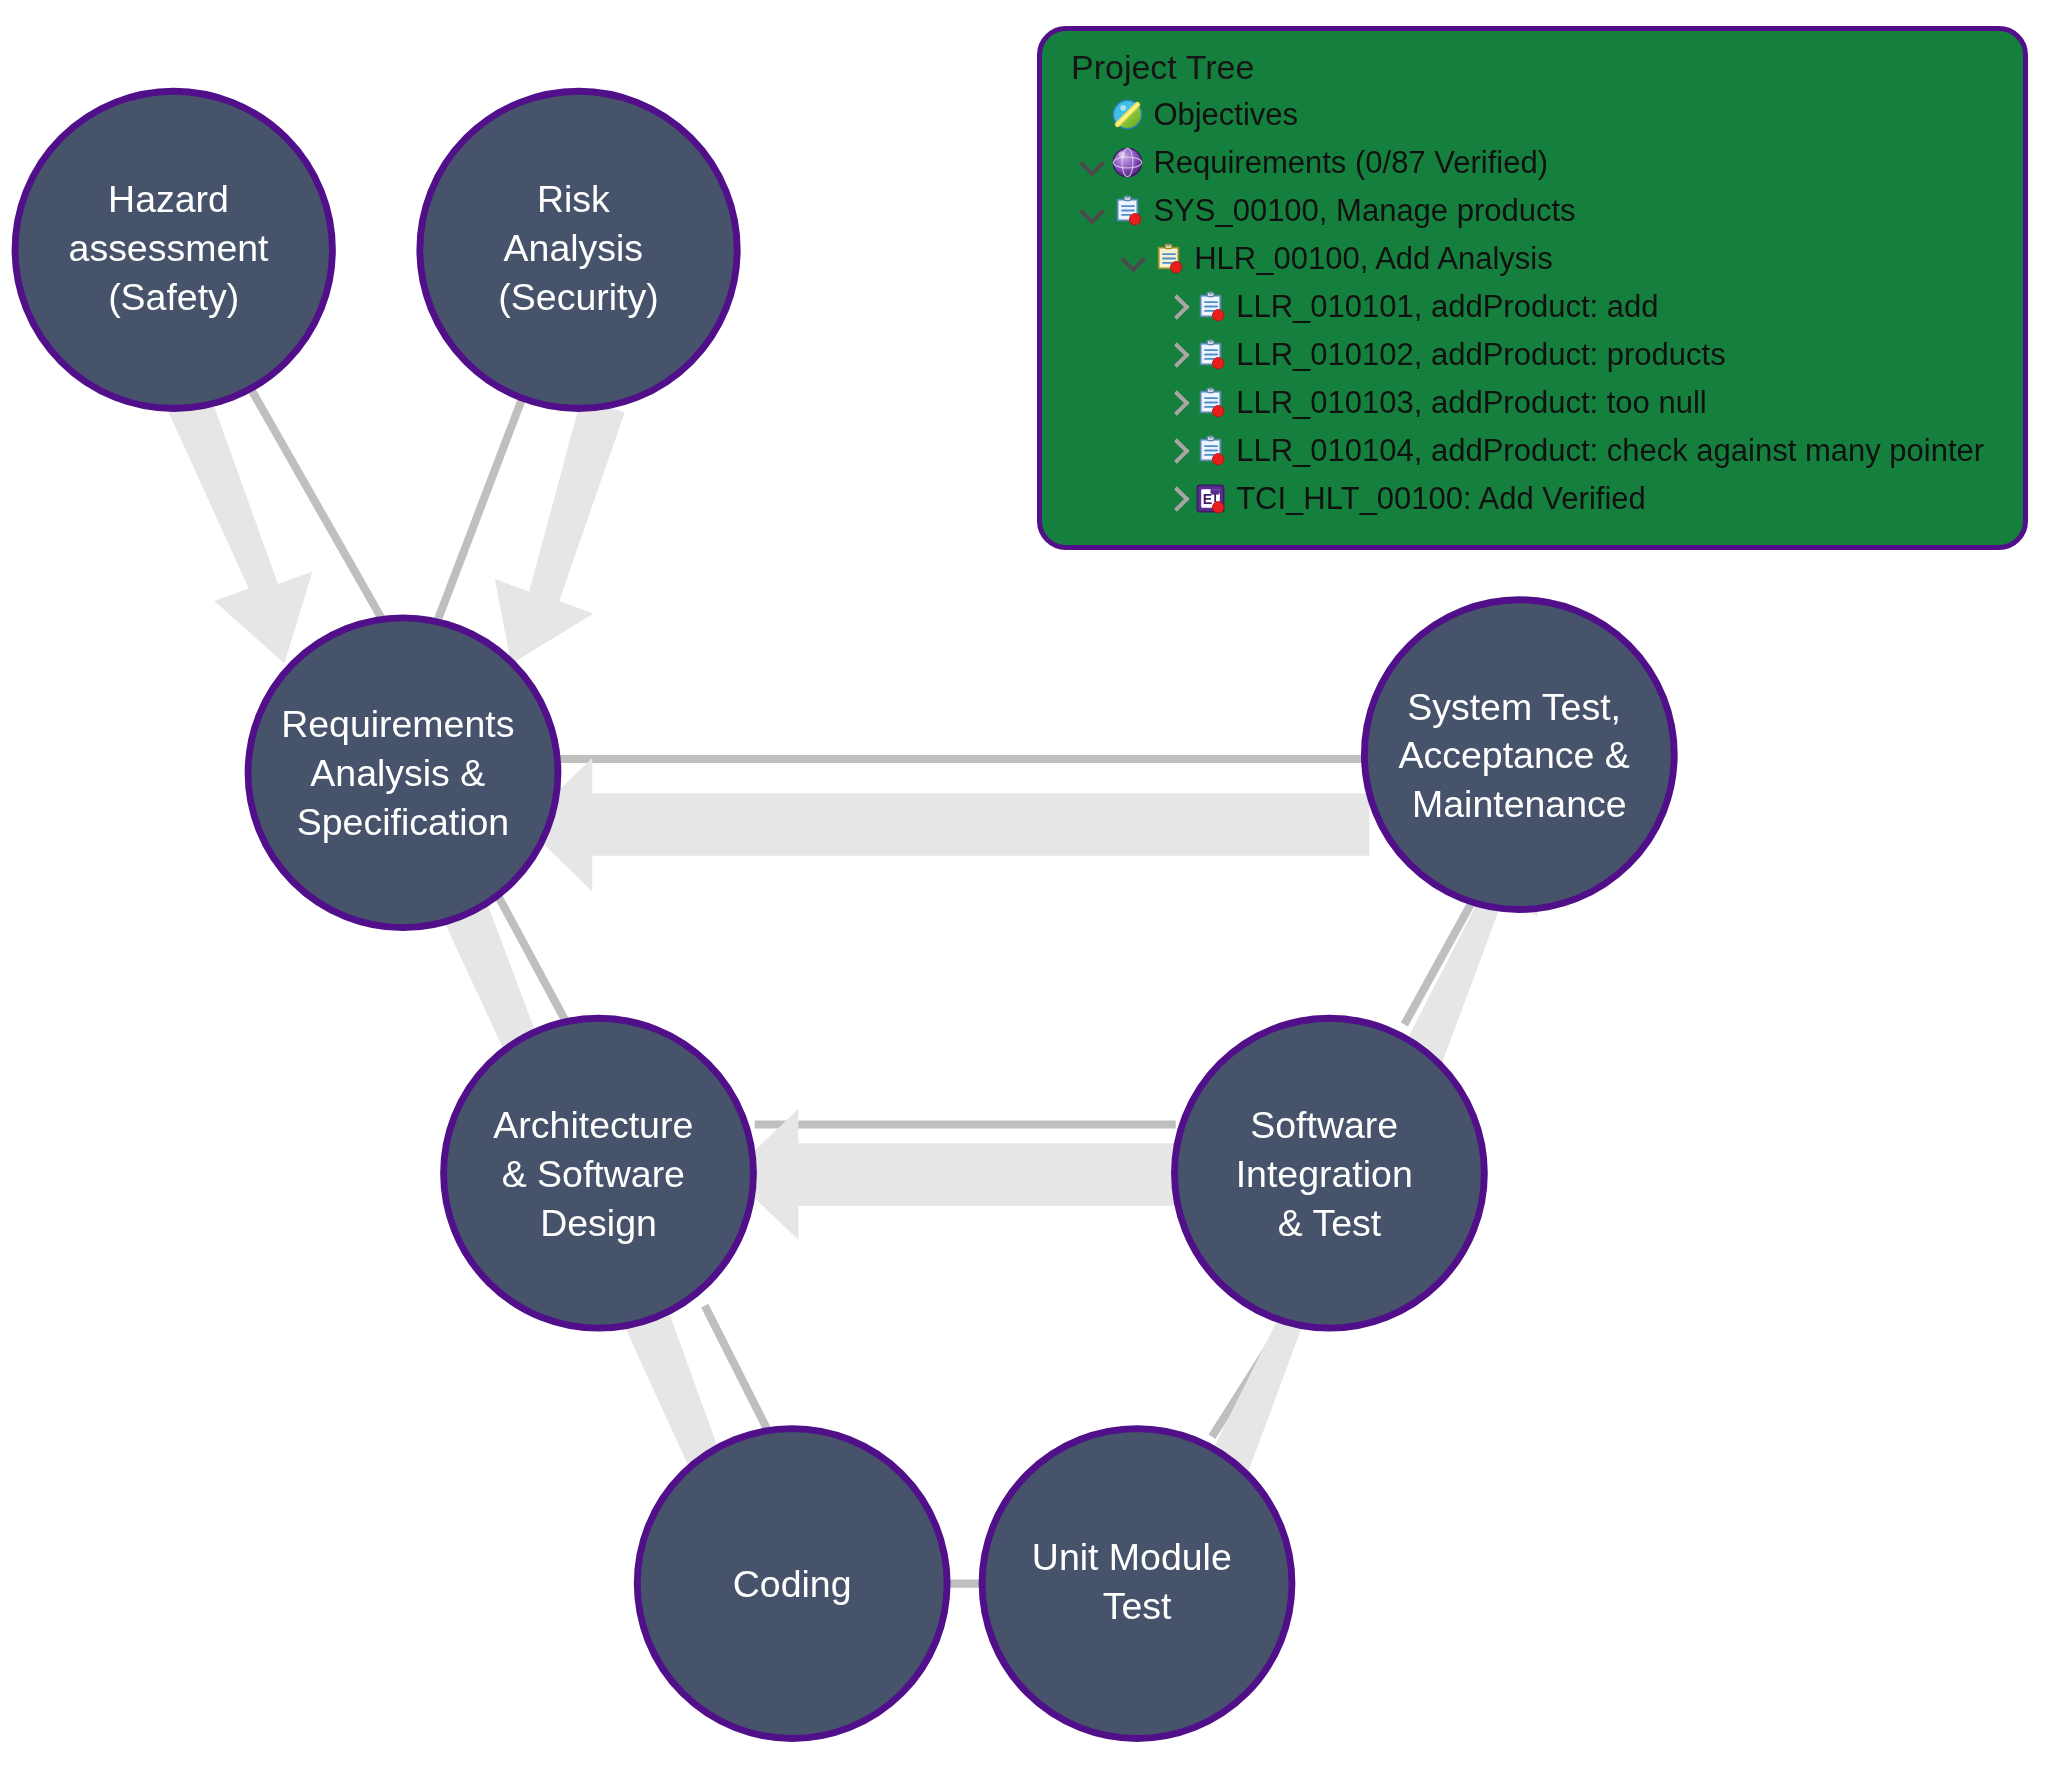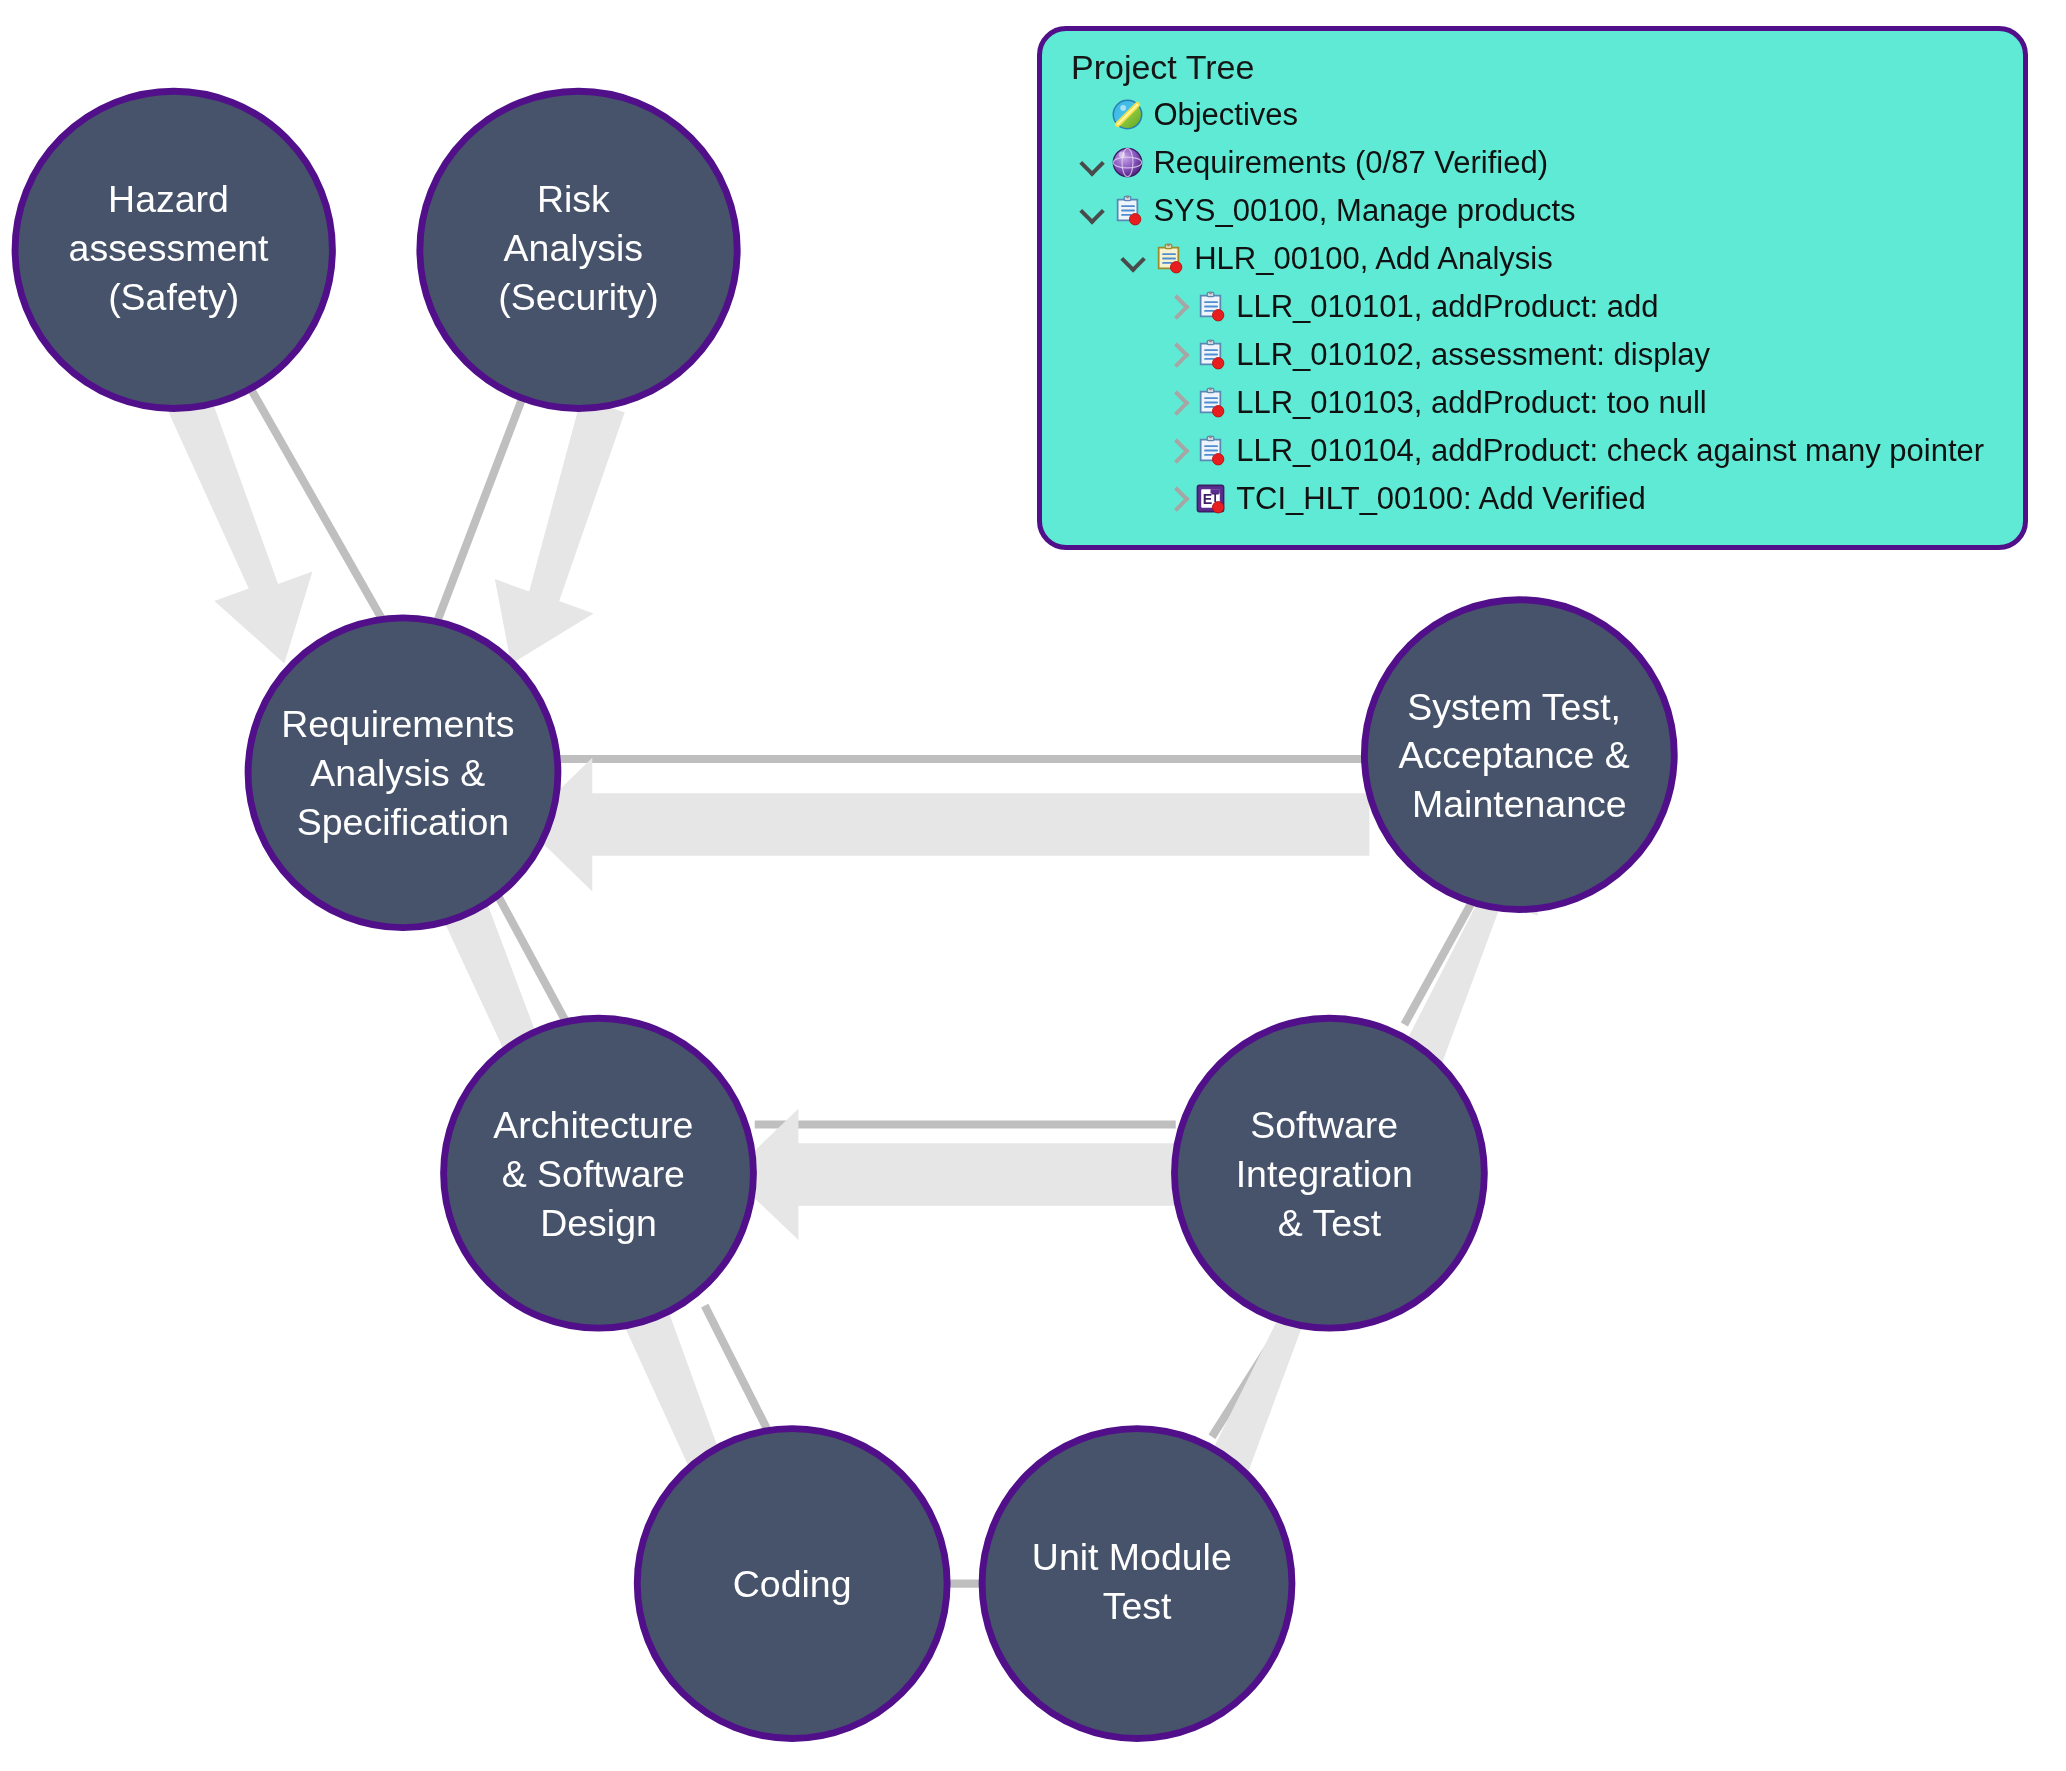--- a/index.html
+++ b/index.html
@@ -45,21 +45,21 @@
   }
 
   
   #project-tree-panel {
     position: absolute;
     left: 1037px;
     top: 26px;
     width: 991px;
     height: 524px;
     box-sizing: border-box;
-    background: #5eead4;
+    background: #15803d;
     border: 5.6px solid #51108a;
     border-radius: 29px;
     padding: 16.2px 19px 0 19px;
   }
   #project-tree-title {
     font-family: "Liberation Sans", sans-serif;
     font-size: 34px;
     color: #161616;
     margin: 0 0 3.7px 10px;
     line-height: 1.18;
@@ -348,21 +348,21 @@
           <rect x="13" y="3" width="6" height="4" rx="1" fill="#cfd8e0" stroke="#5b87b5" stroke-width="1.2"></rect>
           <circle cx="16" cy="3.6" r="1.3" fill="#8a8a8a"></circle>
           <g stroke="#4f8dd0" stroke-width="1.7" stroke-linecap="round">
             <line x1="11" y1="12" x2="22" y2="12"></line>
             <line x1="11" y1="16" x2="22" y2="16"></line>
             <line x1="11" y1="20" x2="19" y2="20"></line>
           </g>
           <circle cx="23" cy="24" r="5.2" fill="#e81e1e" stroke="#b10f0f" stroke-width="0.8"></circle>
         </svg>
       </span>
-      <span class="tree-row-label">LLR_010102, assessment: display</span>
+      <span class="tree-row-label">LLR_010102, addProduct: products</span>
     </li>
 
     <li class="tree-row ind-3">
       <span class="twisty right"></span>
       <span class="tree-icon">
         <svg width="35" height="35" viewBox="0 0 32 32" xmlns="http://www.w3.org/2000/svg">
           <path d="M7 6 h18 v22 l-4 -3 H7 z" fill="#eef4fb" stroke="#5b87b5" stroke-width="1.6"></path>
           <rect x="13" y="3" width="6" height="4" rx="1" fill="#cfd8e0" stroke="#5b87b5" stroke-width="1.2"></rect>
           <circle cx="16" cy="3.6" r="1.3" fill="#8a8a8a"></circle>
           <g stroke="#4f8dd0" stroke-width="1.7" stroke-linecap="round">

